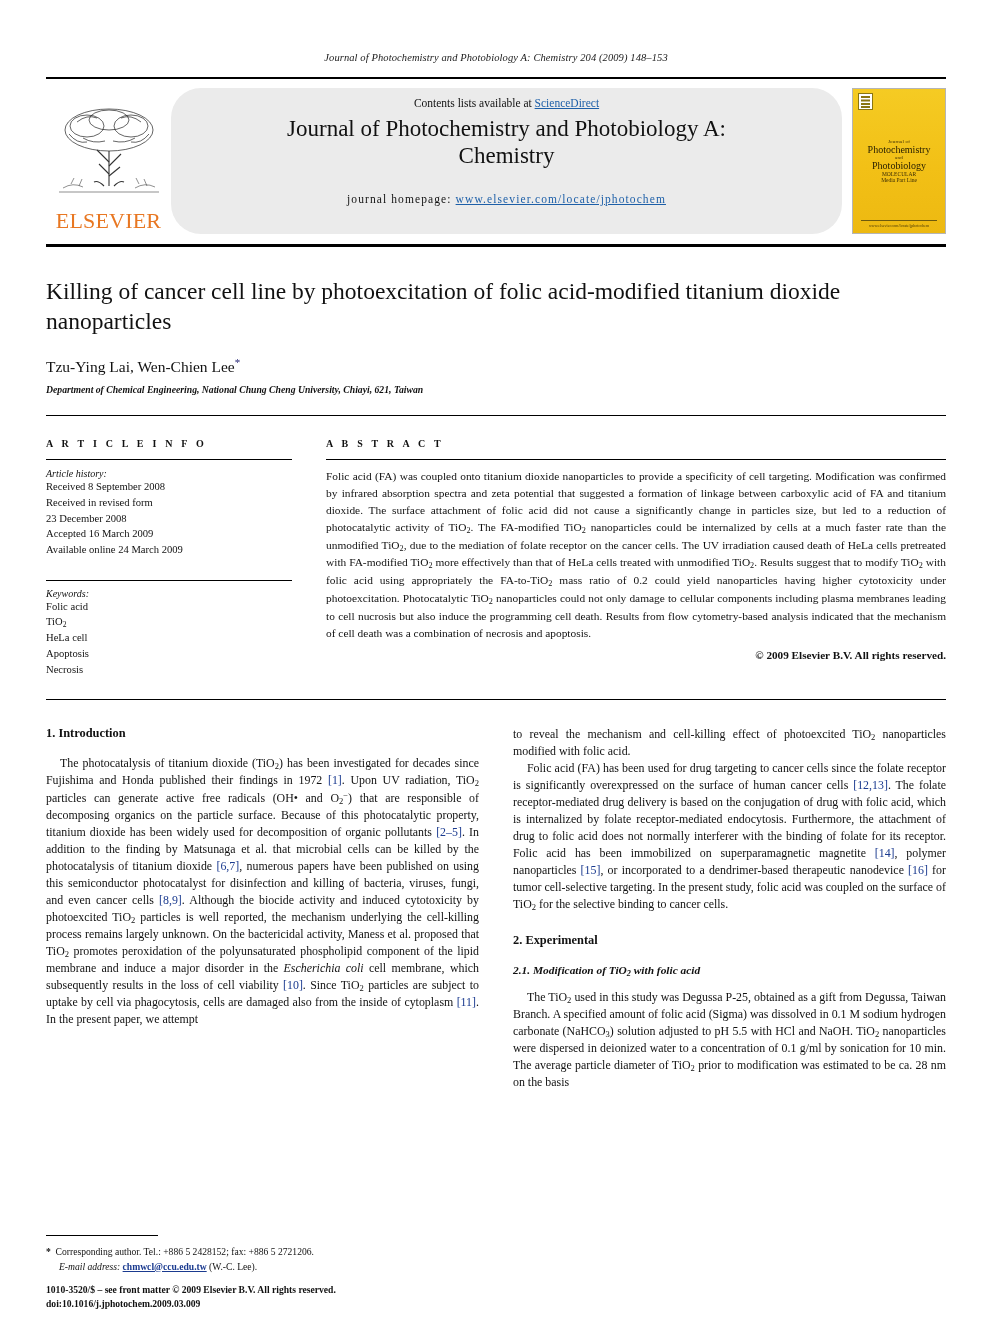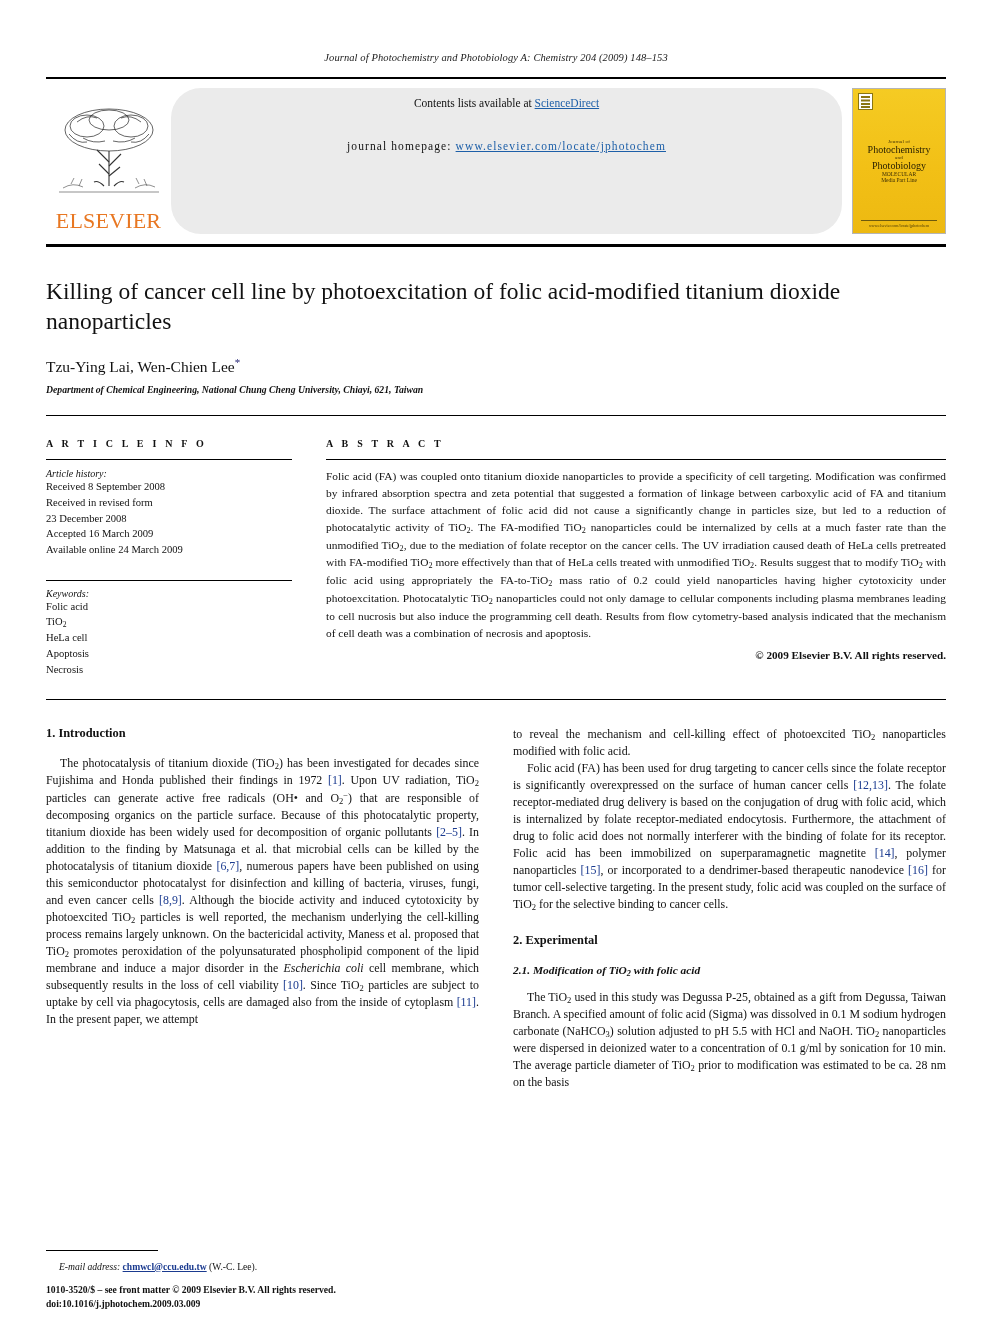--- a/index.html
+++ b/index.html
@@ -296,20 +296,21 @@
             <path d="M90 82 l-3 -7"></path>
         </g>
       </svg>
       <div class="elsevier-word">ELSEVIER</div>
     </div>
 
     <div class="journal-band">
       <div class="contents-line">
         <span>Contents lists available at </span><a class="sd" href="#">ScienceDirect</a>
       </div>
+      <div class="journal-title">Journal of Photochemistry and Photobiology A: Chemistry</div>
       <div class="homepage-line">
         <span>journal homepage: </span><a class="url" href="#">www.elsevier.com/locate/jphotochem</a>
       </div>
     </div>
 
     <div class="cover-thumb">
       <div class="cover-inner"></div>
       <div class="cover-sq"></div>
       <div class="cover-txt">
         <div class="c-sml">Journal of</div>
@@ -380,20 +381,23 @@
       <p class="para cont">to reveal the mechanism and cell-killing effect of photoexcited TiO<sub>2</sub> nanoparticles modified with folic acid.</p>
       <p class="para">Folic acid (FA) has been used for drug targeting to cancer cells since the folate receptor is significantly overexpressed on the surface of human cancer cells <span class="ref">[12,13]</span>. The folate receptor-mediated drug delivery is based on the conjugation of drug with folic acid, which is internalized by folate receptor-mediated endocytosis. Furthermore, the attachment of drug to folic acid does not normally interferer with the binding of folate for its receptor. Folic acid has been immobilized on superparamagnetic magnetite <span class="ref">[14]</span>, polymer nanoparticles <span class="ref">[15]</span>, or incorporated to a dendrimer-based therapeutic nanodevice <span class="ref">[16]</span> for tumor cell-selective targeting. In the present study, folic acid was coupled on the surface of TiO<sub>2</sub> for the selective binding to cancer cells.</p>
       <h2 class="num-head" style="margin-top:20px;">2.  Experimental</h2>
       <h3 class="sub-head">2.1.  Modification of TiO<sub>2</sub> with folic acid</h3>
       <p class="para">The TiO<sub>2</sub> used in this study was Degussa P-25, obtained as a gift from Degussa, Taiwan Branch. A specified amount of folic acid (Sigma) was dissolved in 0.1 M sodium hydrogen carbonate (NaHCO<sub>3</sub>) solution adjusted to pH 5.5 with HCl and NaOH. TiO<sub>2</sub> nanoparticles were dispersed in deionized water to a concentration of 0.1 g/ml by sonication for 10 min. The average particle diameter of TiO<sub>2</sub> prior to modification was estimated to be ca. 28 nm on the basis</p>
     </div>
   </div>
 
   <div class="footnote-area">
     <div class="fn-rule"></div>
+    <div class="fn-line">
+      <span class="fn-star">*</span>&nbsp;&nbsp;<span>Corresponding author. Tel.: +886 5 2428152; fax: +886 5 2721206.</span>
+    </div>
     <div class="fn-line" style="padding-left:13px;">
       <span class="fn-ital">E-mail address:</span>
       <a class="fn-mail" href="#">chmwcl@ccu.edu.tw</a>
       <span>(W.-C. Lee).</span>
     </div>
   </div>
 
   <div class="imprint">
     <div>1010-3520/$ – see front matter © 2009 Elsevier B.V. All rights reserved.</div>
     <div>doi:10.1016/j.jphotochem.2009.03.009</div>

